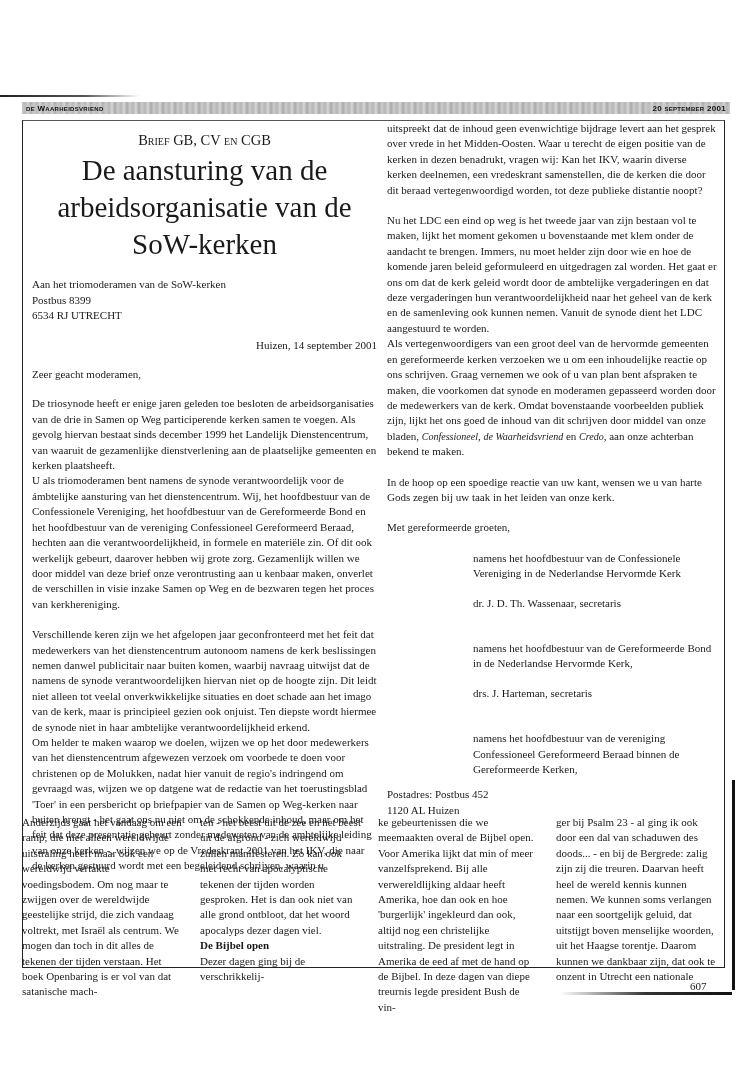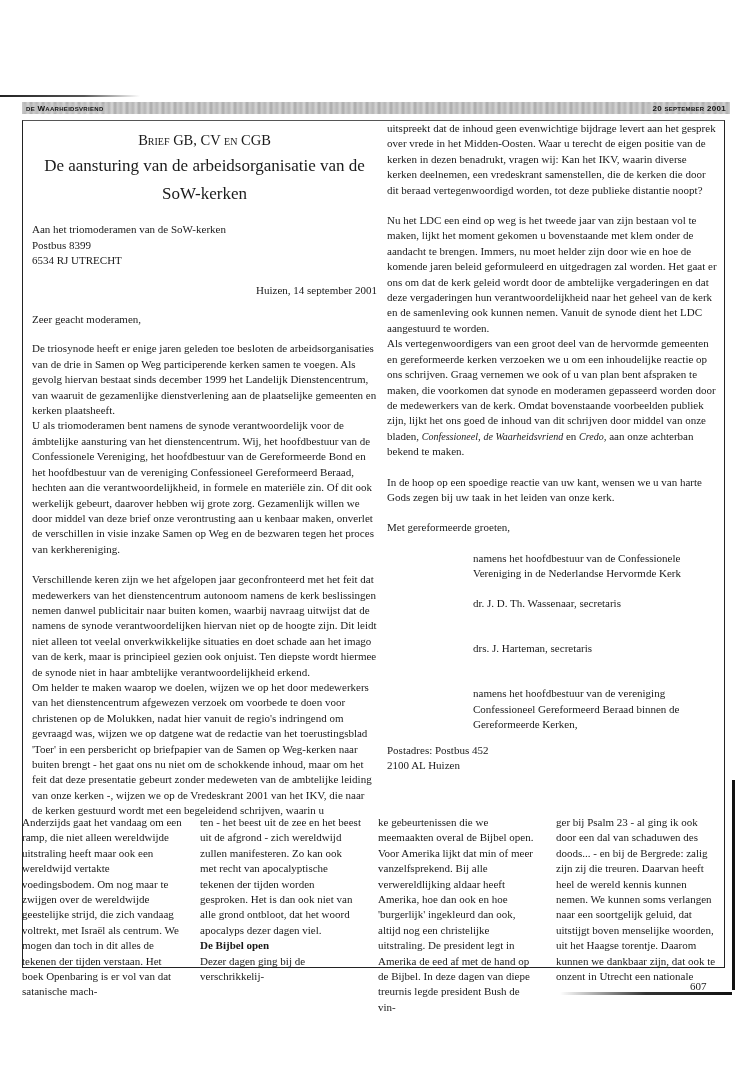--- a/index.html
+++ b/index.html
@@ -22,21 +22,21 @@
   .sc { font-variant: small-caps; }
 
   .letter-box {
     position: absolute; left: 22px; top: 120px; width: 703px; height: 848px;
     border: 1.5px solid #222; border-top-color: #555; box-sizing: border-box;
   }
   .col-left { position: absolute; left: 9px; top: 10px; width: 345px; font-size: 11px; line-height: 15.4px; }
   .col-right { position: absolute; left: 364px; top: 0; width: 330px; font-size: 11px; line-height: 15.4px; }
 
   .kicker { text-align: center; font-size: 14.5px; margin-top: 2px; font-variant: small-caps; }
-  .headline { text-align: center; font-size: 17px; line-height: 28px; margin: 4px 0 14px 0; font-weight: normal; }
+  .headline { text-align: center; font-size: 29px; line-height: 37px; margin: 4px 0 14px 0; font-weight: normal; }
   .addr p, .para p { margin: 0; }
   .addr { margin-bottom: 14px; }
   .date { text-align: right; margin-bottom: 14px; }
   .salute { margin-bottom: 14px; }
   .para { margin-bottom: 15px; }
   .sig-block { margin-left: 86px; margin-top: 10px; }
   .sig-block .org { margin: 0; }
   .sig-block .name { margin: 14px 0 30px 0; }
   .postal { margin-top: 10px; }
   .postal p { margin: 0; }
@@ -97,26 +97,27 @@
     <div class="para">
       <p>Nu het LDC een eind op weg is het tweede jaar van zijn bestaan vol te maken, lijkt het moment gekomen u bovenstaande met klem onder de aandacht te brengen. Immers, nu moet helder zijn door wie en hoe de komende jaren beleid geformuleerd en uitgedragen zal worden. Het gaat er ons om dat de kerk geleid wordt door de ambtelijke vergaderingen en dat deze vergaderingen hun verantwoordelijkheid naar het geheel van de kerk en de samenleving ook kunnen nemen. Vanuit de synode dient het LDC aangestuurd te worden.</p>
       <p><span>Als vertegenwoordigers van een groot deel van de hervormde gemeenten en gereformeerde kerken verzoeken we u om een inhoudelijke reactie op ons schrijven. Graag vernemen we ook of u van plan bent afspraken te maken, die voorkomen dat synode en moderamen gepasseerd worden door de medewerkers van de kerk. Omdat bovenstaande voorbeelden publiek zijn, lijkt het ons goed de inhoud van dit schrijven door middel van onze bladen, </span><i class="pub">Confessioneel</i><span>, </span><i class="pub">de Waarheidsvriend</i><span> en </span><i class="pub">Credo</i><span>, aan onze achterban bekend te maken.</span></p>
     </div>
     <div class="para">In de hoop op een spoedige reactie van uw kant, wensen we u van harte Gods zegen bij uw taak in het leiden van onze kerk.</div>
     <div class="para">Met gereformeerde groeten,</div>
 
     <div class="sig-block">
       <p class="org">namens het hoofdbestuur van de Confessionele Vereniging in de Nederlandse Hervormde Kerk</p>
       <p class="name">dr. J. D. Th. Wassenaar, secretaris</p>
+      <p class="org">namens het hoofdbestuur van de Gereformeerde Bond in de Nederlandse Hervormde Kerk,</p>
       <p class="name">drs. J. Harteman, secretaris</p>
       <p class="org">namens het hoofdbestuur van de vereniging Confessioneel Gereformeerd Beraad binnen de Gereformeerde Kerken,</p>
     </div>
     <div class="postal">
       <p>Postadres: Postbus 452</p>
-      <p>2100 AL Huizen</p>
+      <p>1120 AL Huizen</p>
     </div>
   </div>
 </div>
 
 <div class="article">
   <div class="acol">
     <p>Anderzijds gaat het vandaag om een ramp, die niet alleen wereldwijde uitstraling heeft maar ook een wereldwijd vertakte voedingsbodem. Om nog maar te zwijgen over de wereldwijde geestelijke strijd, die zich vandaag voltrekt, met Israël als centrum. We mogen dan toch in dit alles de tekenen der tijden verstaan. Het boek Openbaring is er vol van dat satanische mach-</p>
   </div>
   <div class="acol">
     <p>ten - het beest uit de zee en het beest uit de afgrond - zich wereldwijd zullen manifesteren. Zo kan ook met recht van apocalyptische tekenen der tijden worden gesproken. Het is dan ook niet van alle grond ontbloot, dat het woord apocalyps dezer dagen viel.</p>

